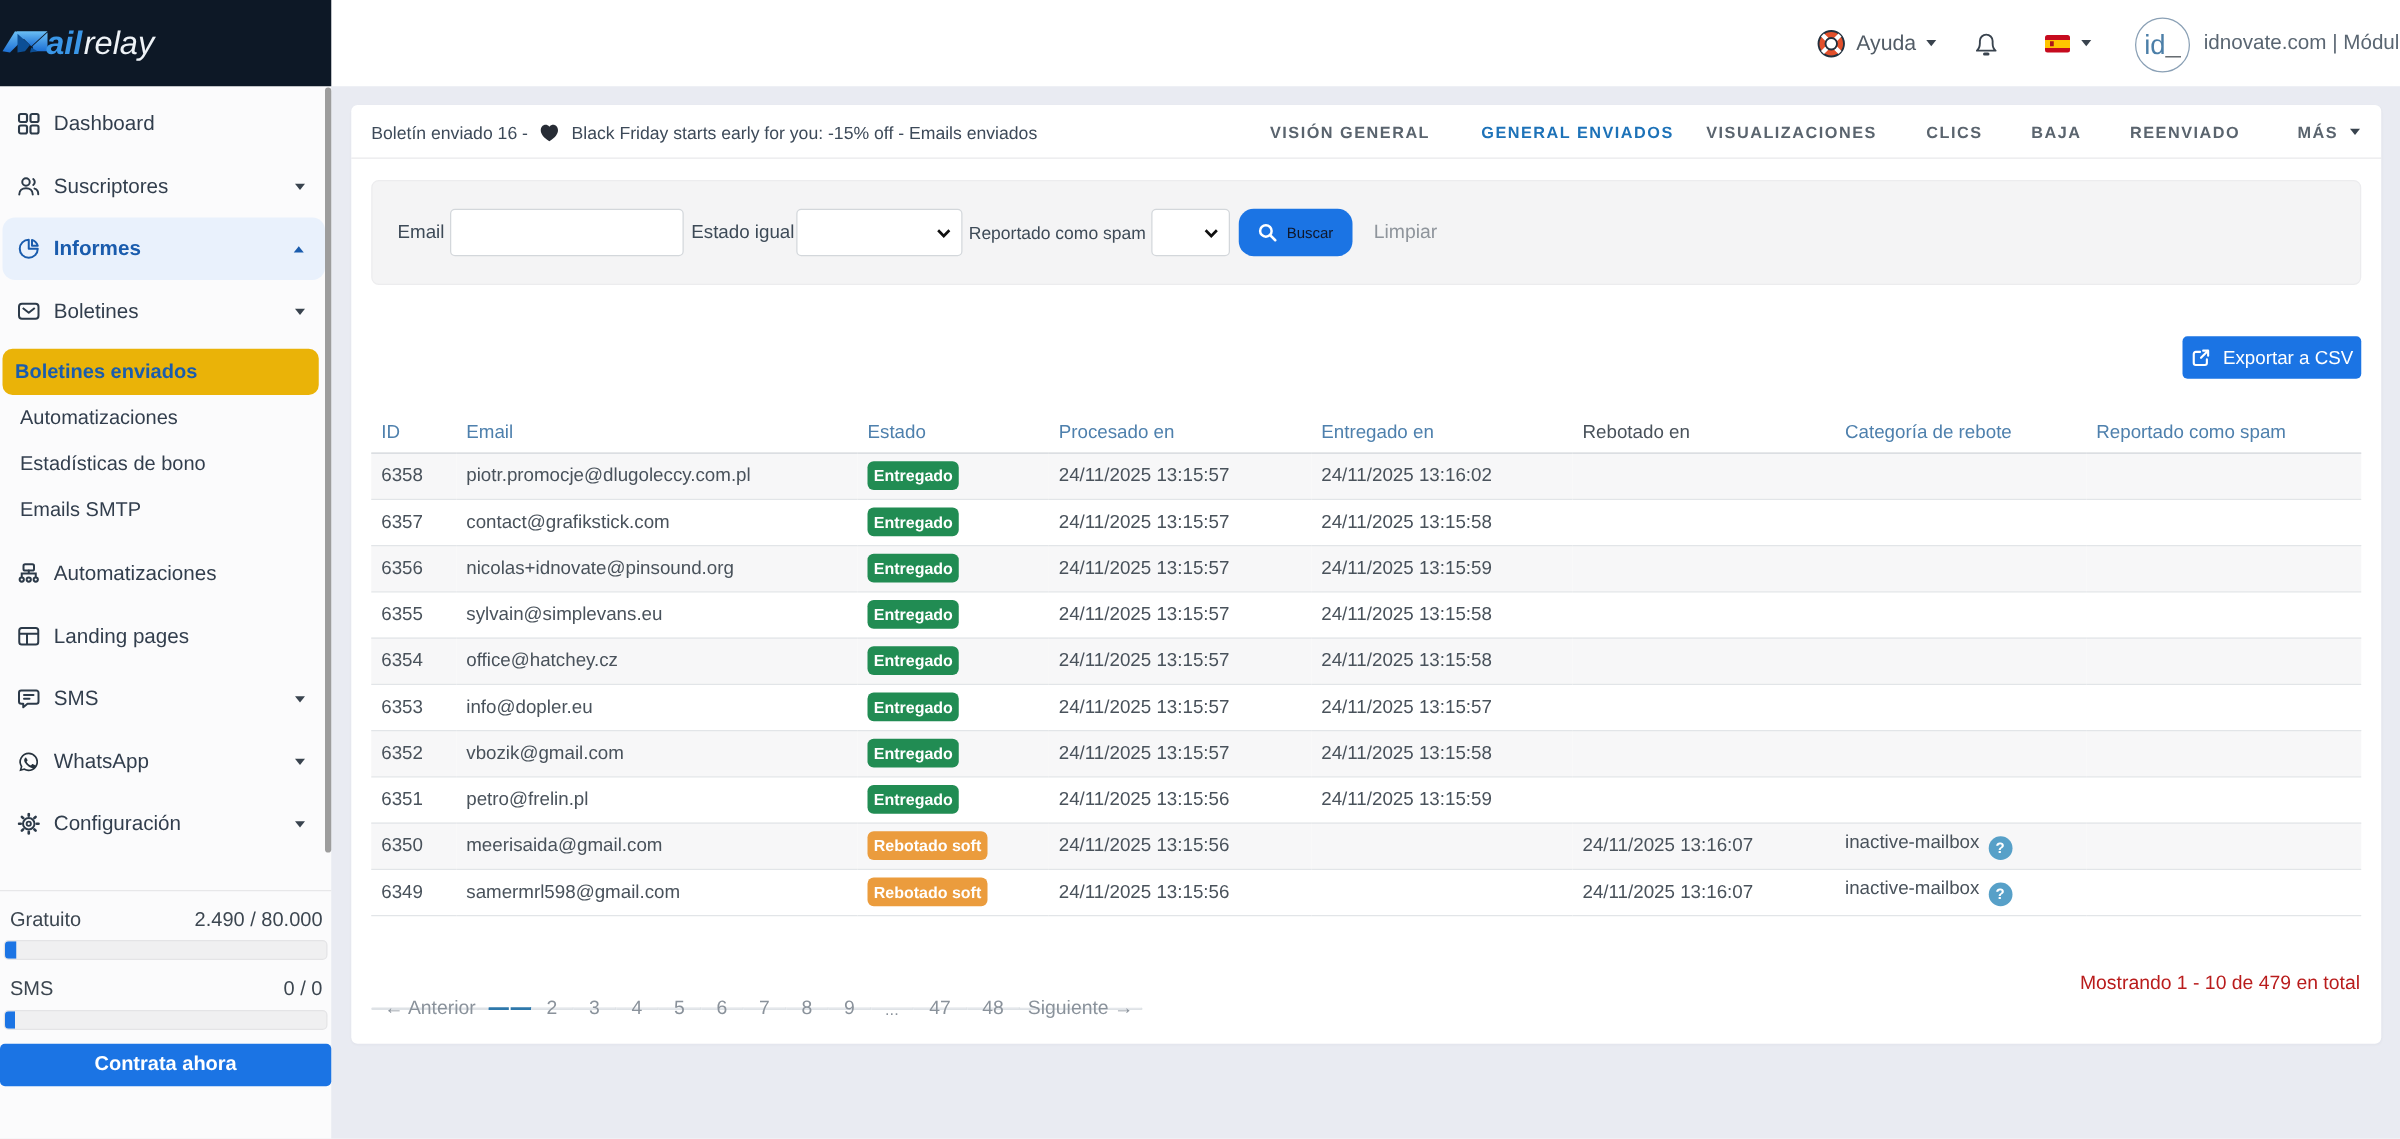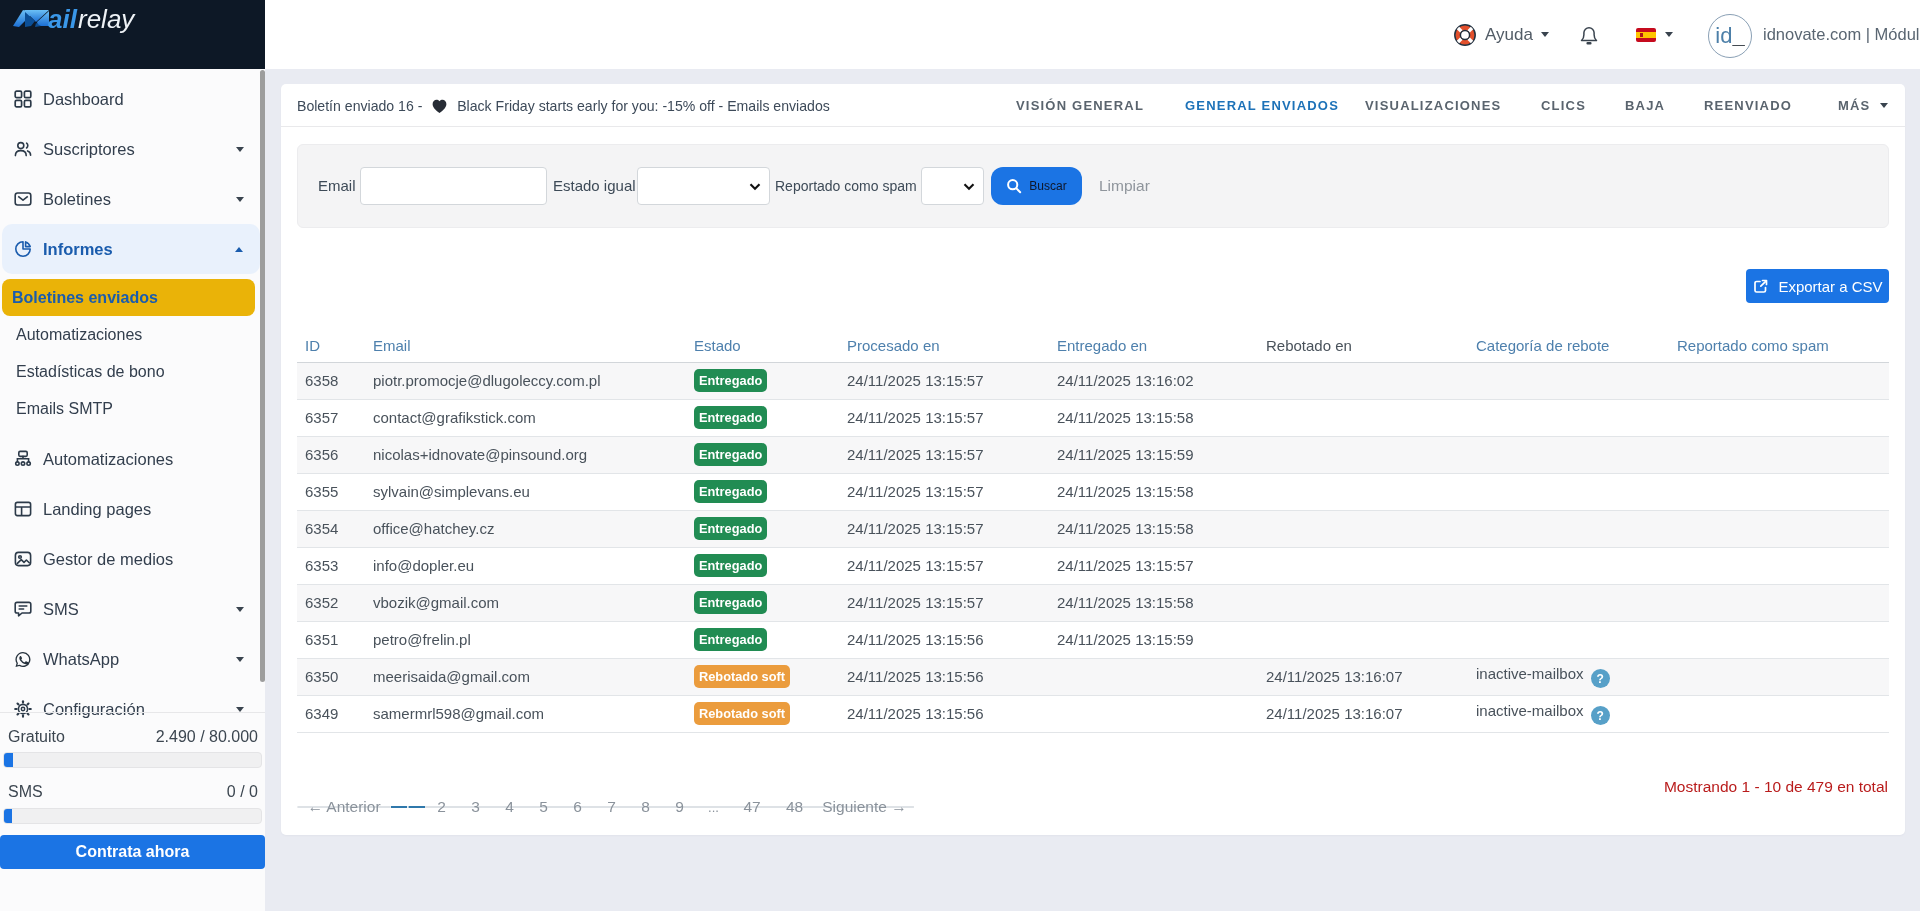--- a/index.html
+++ b/index.html
@@ -16,21 +16,21 @@
 .flagwrap { left:1371px; gap:9px; }
 .flag { width:20px; height:14px; border-radius:2px; overflow:hidden; position:relative;
   background:linear-gradient(#c60b1e 0 26%, #ffc400 26% 74%, #c60b1e 74% 100%); }
 .flag:after { content:""; position:absolute; left:4px; top:5px; width:3px; height:4px; background:#ad1519; }
 .avatar { position:absolute; left:1443px; top:14px; width:44px; height:44px; border-radius:50%; border:1px solid #8aa0b5; background:#fff;
   display:flex; align-items:center; justify-content:center; font-size:22px; color:#4c7fa8; }
 .avatar b { color:#1c242c; font-weight:bold; }
 .acct { left:1498px; font-size:16.5px; color:#5a6672; white-space:nowrap; width:157px; overflow:hidden; }
 
 .sidebar { position:absolute; left:0; top:0; width:265px; height:911px; background:#fbfbfc; z-index:5; }
-.sb-head { height:69px; background:#0d1826; display:flex; align-items:flex-start; padding-left:11px; }
+.sb-head { height:69px; background:#0d1826; display:flex; align-items:center; }
 .sb-scroll { position:absolute; right:0; top:70px; width:5px; height:612px; background:#9d9d9d; border-radius:3px; }
 .menu { padding-top:5px; }
 .mi { height:50px; display:flex; align-items:center; padding:0 16px 0 14px; position:relative; }
 .mi svg { flex:0 0 18px; }
 .mi .lbl { margin-left:11px; font-size:16.5px; color:#323e4d; flex:1; }
 .mi .car { margin-right:5px; }
 .mi.active { background:#e9f1fc; border-radius:10px; margin:0 5px 0 2px; padding:0 12px 0 12px; }
 .mi.active .lbl { color:#1a5cad; font-weight:bold; }
 .sub { padding-top:5px; }
 .si { height:37px; display:flex; align-items:center; padding-left:16px; font-size:16px; color:#323e4d; }
@@ -344,35 +344,35 @@
     <div class="mi">
       <svg width="18" height="18" viewBox="0 0 18 18" fill="none" stroke="#2c3a49" stroke-width="1.6" stroke-linecap="round">
         <circle cx="6.8" cy="5.6" r="3"></circle>
         <path d="M1.4 15.6c0-3.2 2.4-5 5.4-5s5.4 1.8 5.4 5"></path>
         <path d="M12.6 3.2a3 3 0 0 1 0 4.8"></path>
         <path d="M13.6 10.9c1.9.5 3 2.2 3 4.4"></path>
       </svg>
       <span class="lbl">Suscriptores</span>
         <i class="car"></i>
     </div>
-    <div class="mi">
-      <svg width="18" height="18" viewBox="0 0 18 18" fill="none" stroke="#2c3a49" stroke-width="1.6" stroke-linejoin="round">
-        <rect x="1.2" y="3" width="15.6" height="12" rx="2.4"></rect>
-        <path d="M4.2 6.4l4.8 3.8 4.8-3.8"></path>
-      </svg>
-      <span class="lbl">Boletines</span>
-        <i class="car"></i>
-    </div>
     <div class="mi active">
       <svg width="18" height="18" viewBox="0 0 18 18" fill="none" stroke="#1a5cad" stroke-width="1.6" stroke-linejoin="round">
         <path d="M9 1.8A7.2 7.2 0 1 0 16.2 9H9z"></path>
         <path d="M11.6 1.9a7.2 7.2 0 0 1 4.6 4.7h-4.6z"></path>
       </svg>
       <span class="lbl">Informes</span>
         <i class="car" style="transform:rotate(180deg); border-top-color:#1a5cad;"></i>
+    </div>
+    <div class="mi">
+      <svg width="18" height="18" viewBox="0 0 18 18" fill="none" stroke="#2c3a49" stroke-width="1.6" stroke-linejoin="round">
+        <rect x="1.2" y="3" width="15.6" height="12" rx="2.4"></rect>
+        <path d="M4.2 6.4l4.8 3.8 4.8-3.8"></path>
+      </svg>
+      <span class="lbl">Boletines</span>
+        <i class="car"></i>
     </div>
     <div class="sub">
       <div class="si active">Boletines enviados</div>
       <div class="si">Automatizaciones</div>
       <div class="si">Estadísticas de bono</div>
       <div class="si">Emails SMTP</div>
     </div>
     <div class="mi" style="margin-top:7px">
       <svg width="18" height="18" viewBox="0 0 18 18" fill="none" stroke="#2c3a49" stroke-width="1.6" stroke-linecap="round">
         <rect x="4.8" y="1.4" width="8.4" height="5" rx="1.3"></rect>
@@ -382,28 +382,20 @@
           <circle cx="14.6" cy="13.6" r="1.7"></circle>
       </svg>
       <span class="lbl">Automatizaciones</span>
     </div>
     <div class="mi">
       <svg width="18" height="18" viewBox="0 0 18 18" fill="none" stroke="#2c3a49" stroke-width="1.6" stroke-linejoin="round">
         <rect x="1.4" y="2.4" width="15.2" height="13.2" rx="2"></rect>
         <path d="M1.4 7h15.2M7.6 7v8.6"></path>
       </svg>
       <span class="lbl">Landing pages</span>
-    </div>
-    <div class="mi">
-      <svg width="18" height="18" viewBox="0 0 18 18" fill="none" stroke="#2c3a49" stroke-width="1.6" stroke-linejoin="round" stroke-linecap="round">
-        <rect x="1.4" y="2.4" width="15.2" height="13.2" rx="3"></rect>
-        <circle cx="6" cy="7" r="1.3"></circle>
-        <path d="M3.4 13.4l3.8-3.8 2.8 2.8 2.4-2.4 2.8 2.8"></path>
-      </svg>
-      <span class="lbl">Gestor de medios</span>
     </div>
     <div class="mi">
       <svg width="18" height="18" viewBox="0 0 18 18" fill="none" stroke="#2c3a49" stroke-width="1.6" stroke-linejoin="round" stroke-linecap="round">
         <path d="M3 2.4h12a1.8 1.8 0 0 1 1.8 1.8v7a1.8 1.8 0 0 1-1.8 1.8H8l-3.4 2.8v-2.8H3a1.8 1.8 0 0 1-1.8-1.8v-7A1.8 1.8 0 0 1 3 2.4z"></path>
         <path d="M5.2 6h7.6M5.2 9h4.4"></path>
       </svg>
       <span class="lbl">SMS</span>
         <i class="car"></i>
     </div>
     <div class="mi">

